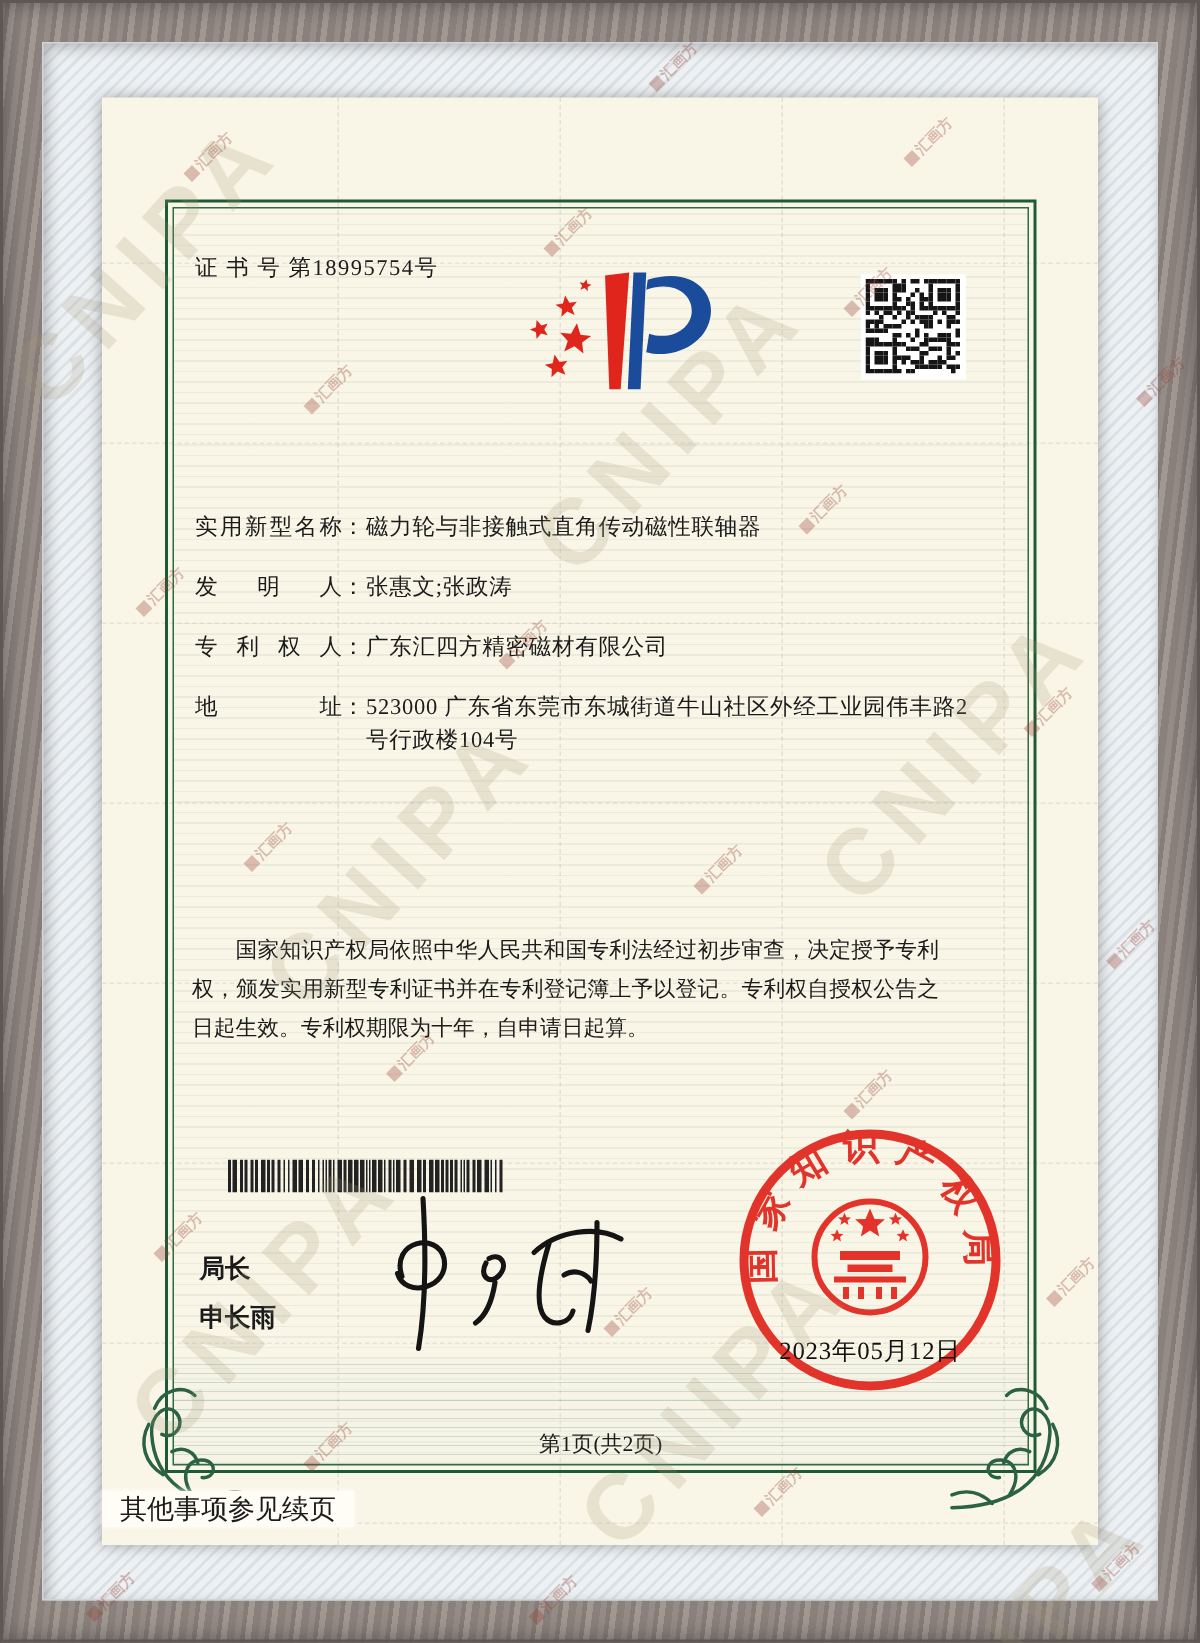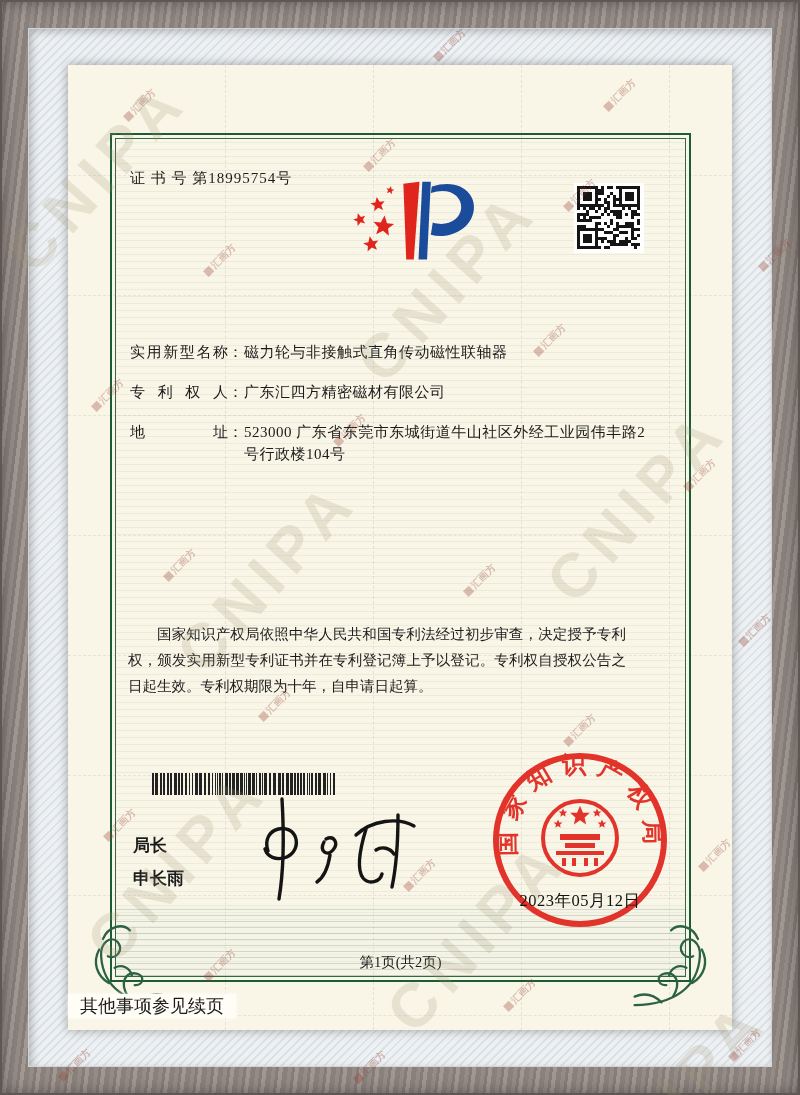--- a/index.html
+++ b/index.html
@@ -381,20 +381,23 @@
               <rect x="30" y="60" width="3" height="3" fill="#151515"></rect>
               <rect x="57" y="60" width="3" height="3" fill="#151515"></rect>
             </svg></div>
 
 
         <div class="fields">
           <div class="frow">
             <span class="flabel">实用新型名称</span><span class="fcolon">：</span><span class="fvalue">磁力轮与非接触式直角传动磁性联轴器</span>
           </div>
           <div class="frow">
+            <span class="flabel">发明人</span><span class="fcolon">：</span><span class="fvalue">张惠文;张政涛</span>
+          </div>
+          <div class="frow">
             <span class="flabel">专利权人</span><span class="fcolon">：</span><span class="fvalue">广东汇四方精密磁材有限公司</span>
           </div>
           <div class="frow">
             <span class="flabel">地址</span><span class="fcolon">：</span><span class="fvalue">523000 广东省东莞市东城街道牛山社区外经工业园伟丰路2号行政楼104号</span>
           </div>
         </div>
 
 
         <div class="paras">
           <p>国家知识产权局依照中华人民共和国专利法经过初步审查，决定授予专利权，颁发实用新型专利证书并在专利登记簿上予以登记。专利权自授权公告之日起生效。专利权期限为十年，自申请日起算。</p>

